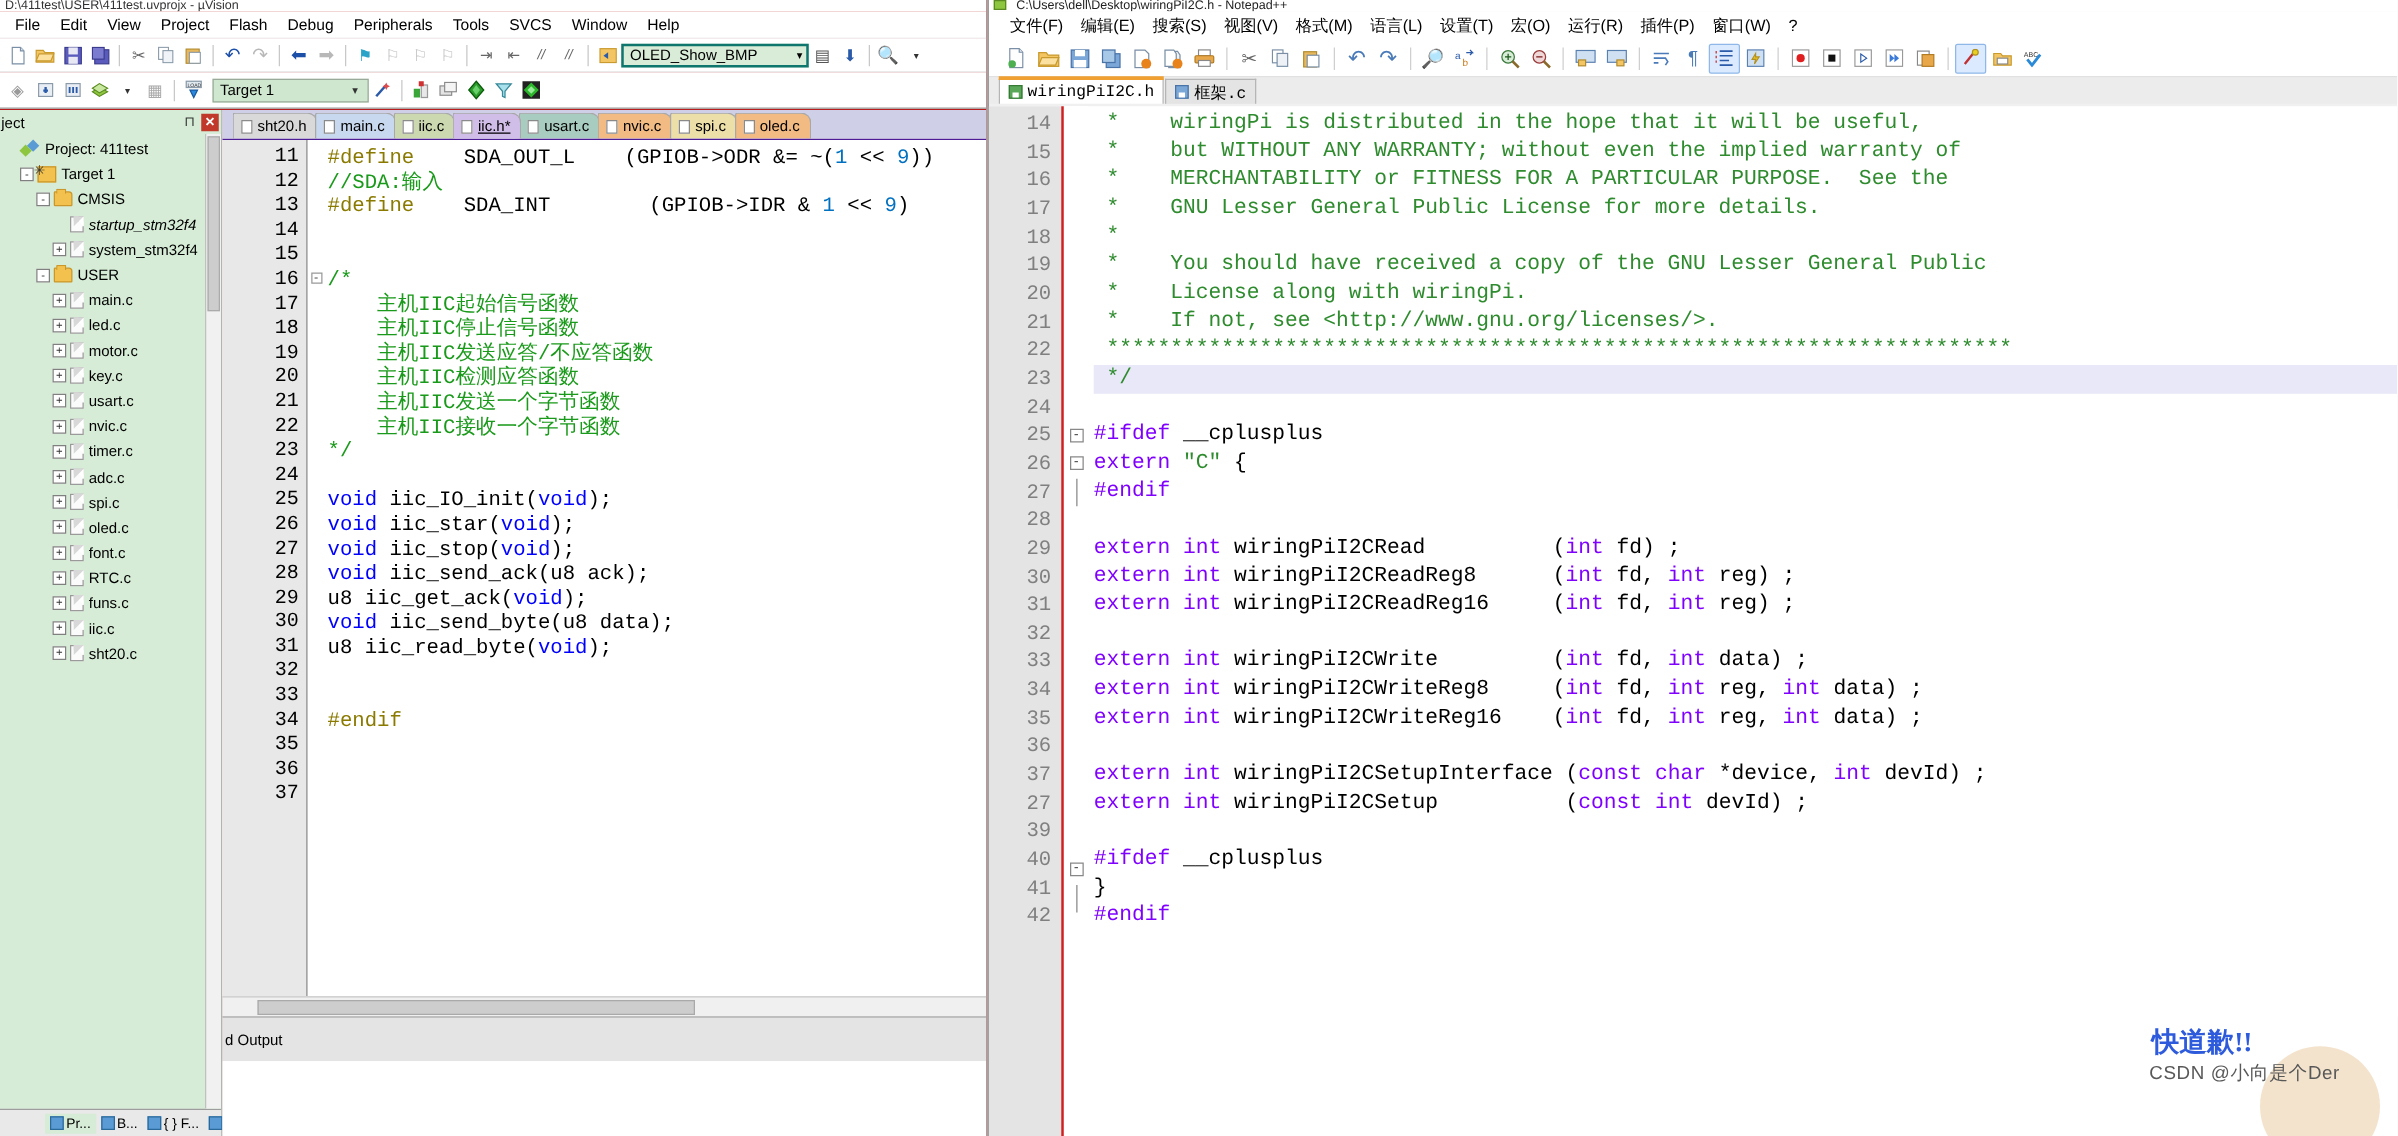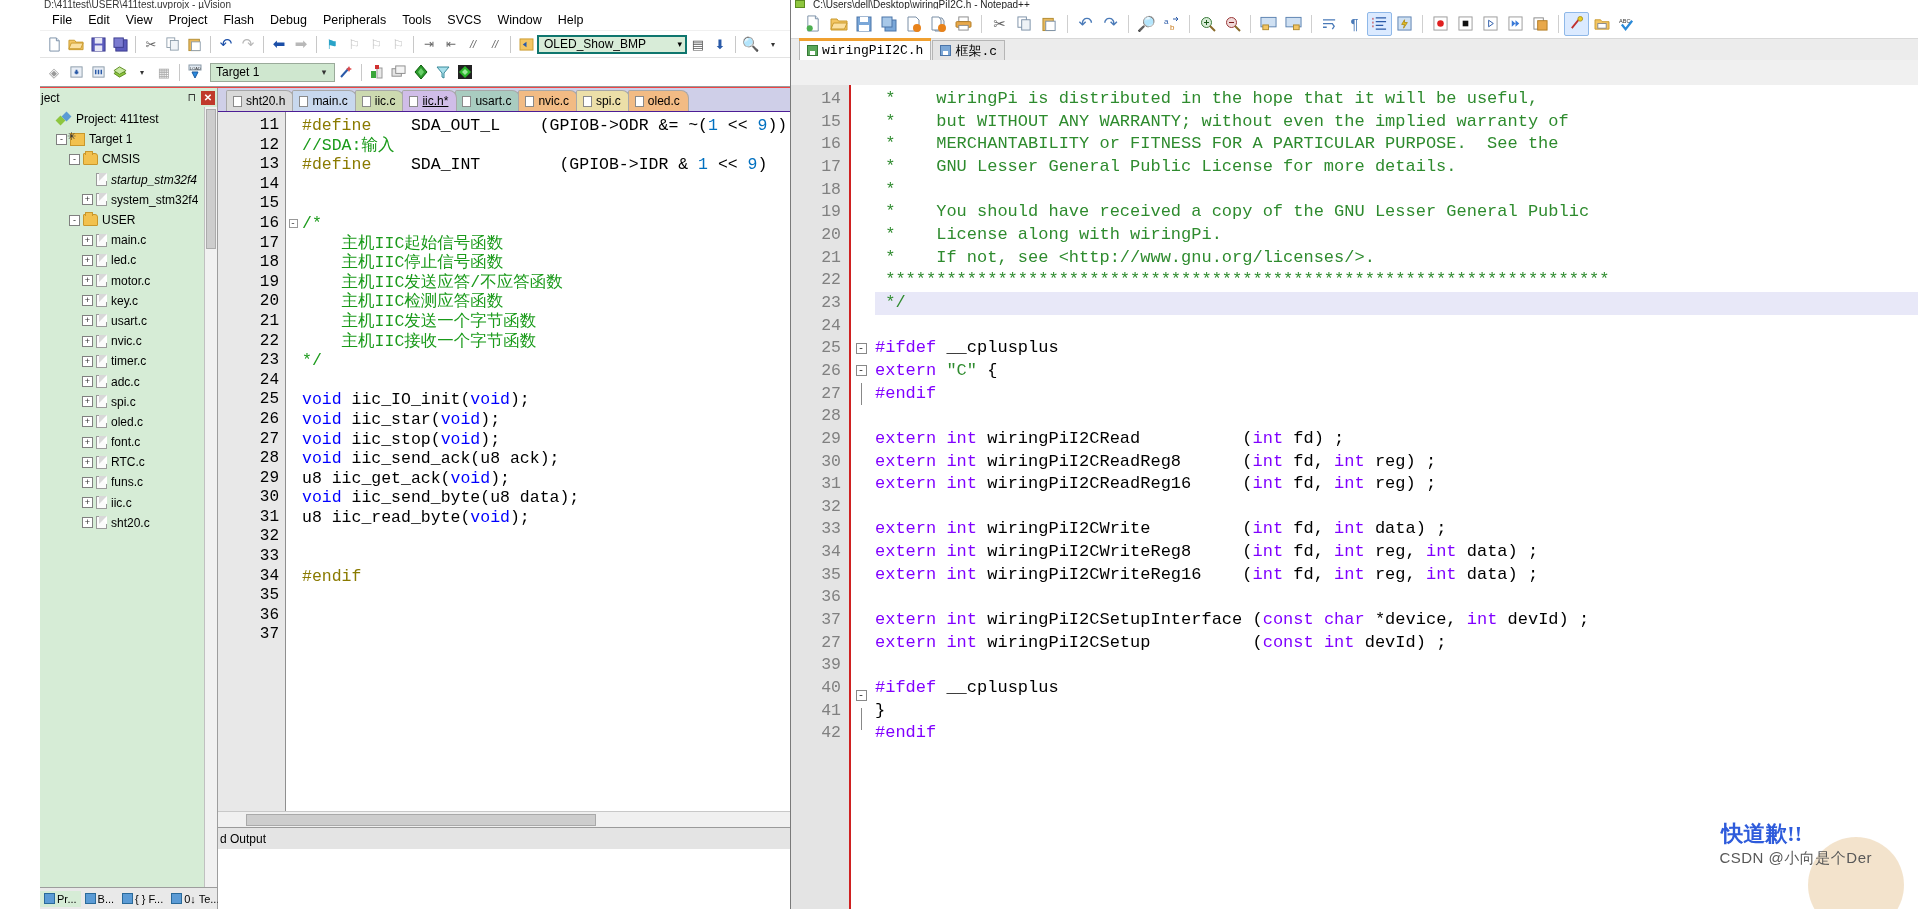--- a/index.html
+++ b/index.html
@@ -9,24 +9,23 @@
     font-family:"Liberation Sans", sans-serif;
     font-size:12px;
     background:#ffffff;
     overflow:hidden;
     position:relative;
   }
 
   
   #keil {
     position:absolute; left:0; top:0; width:790px; height:909px;
-    background:#ef4444;
+    background:#b91c1c;
     overflow:hidden;
     border-right:1px solid #b0b0b0;
-    margin-left:40px;
   }
   #keil-titlebar {
     height:9px; background:#ffffff; position:relative; overflow:hidden;
     font-size:10px; color:#333; padding-left:4px; line-height:9px;
     white-space:nowrap;
   }
   .menubar {
     height:22px; background:#ffffff; display:flex; align-items:center;
     padding-left:4px; border-bottom:1px solid #f0f0f0;
   }
@@ -99,21 +98,21 @@
   .ico-file:after{content:"";position:absolute;right:-1px;top:-1px;border-width:4px;border-style:solid;border-color:#d8d8d8 #fff #fbfbfb #d8d8d8;}
   .ico-proj{width:15px;height:13px;margin-right:4px;flex:0 0 auto;position:relative;}
   .ico-proj:before{content:"";position:absolute;left:0;top:4px;width:7px;height:7px;background:#8ec63f;transform:rotate(45deg);}
   .ico-proj:after{content:"";position:absolute;left:6px;top:0px;width:7px;height:7px;background:#5b9bd5;transform:rotate(45deg);}
   .ico-tgt{width:15px;height:13px;margin-right:4px;flex:0 0 auto;position:relative;background:#f2c14e;border:1px solid #c9972b;}
   .ico-tgt:after{content:"✳";position:absolute;left:-4px;top:-4px;font-size:11px;color:#333;}
   .tnode .lbl { overflow:hidden; text-overflow:clip; }
 
   #proj-tabs {
     height:22px; display:flex; align-items:center; font-size:11px;
-    border-top:1px solid #9d9d9d; background:#e9e9e9;
+    border-top:1px solid #9d9d9d; background:#e9e9e9;padding-left:36px;
   }
   #proj-tabs .ptab { padding:2px 4px; white-space:nowrap; display:flex;align-items:center;gap:2px;}
   #proj-tabs .ptab.active { background:#d6ecd6; }
 
   
   #editor-area { flex:1; display:flex; flex-direction:column; background:#ffffff; position:relative;}
   #ed-tabs {
     height:23px; display:flex; align-items:flex-end; background:#cfcfe8;
     padding-left:8px; overflow:hidden;
   }
@@ -149,21 +148,21 @@
   .k-com { color:#1a9a1a; }
   .k-num { color:#0070c0; }
   .k-op  { color:#000; }
   .foldbox{display:inline-block;width:9px;height:9px;border:1px solid #999;background:#fff;
     text-align:center;line-height:8px;font-size:9px;color:#333;vertical-align:middle;}
   #ed-hscroll {
     height:16px; background:#f0f0f0; border-top:1px solid #c8c8c8; position:relative;
   }
   #ed-hscroll .thumb { position:absolute; left:28px; top:2px; height:12px; width:350px; background:#cdcdcd; border:1px solid #a9a9a9;}
   #build-out {
-    height:22px; background:#e4e4e4; border-top:1px solid #9a9a9a;
+    height:36px; background:#e4e4e4; border-top:1px solid #9a9a9a;
     font-size:12px; color:#000; display:flex; align-items:center; padding-left:2px;
   }
 
   
   .vscroll { width:13px; background:#f1f1f1; border-left:1px solid #c0c0c0; position:relative;}
   .vscroll .vth { position:absolute; left:1px; right:1px; top:2px; height:140px; background:#cdcdcd; border:1px solid #ababab;}
 
   
   #npp {
     position:absolute; left:790px; top:0; width:1128px; height:909px;
@@ -702,20 +701,34 @@
   </div>
 </div>
 
 <div id="npp">
 
   <div id="npp-title">
     <span style="position:absolute;left:4px;top:0;width:10px;height:8px;background:#8ec63f;border:1px solid #5a8a20;"></span>
     <span>C:\Users\dell\Desktop\wiringPiI2C.h - Notepad++</span>
   </div>
 
+  <div id="npp-menubar">
+      <div class="mi">文件(F)</div>
+      <div class="mi">编辑(E)</div>
+      <div class="mi">搜索(S)</div>
+      <div class="mi">视图(V)</div>
+      <div class="mi">格式(M)</div>
+      <div class="mi">语言(L)</div>
+      <div class="mi">设置(T)</div>
+      <div class="mi">宏(O)</div>
+      <div class="mi">运行(R)</div>
+      <div class="mi">插件(P)</div>
+      <div class="mi">窗口(W)</div>
+      <div class="mi">?</div>
+    </div>
 
   <div id="npp-toolbar">
     <div class="npp-ico">
       <svg width="17" height="17" viewBox="0 0 18 18">
           <path d="M3 1h8l3 3v13H3z" fill="#fff" stroke="#7a8fa6"></path>
           <path d="M11 1v3h3" fill="#dce6f0" stroke="#7a8fa6"></path>
           <circle cx="5" cy="14" r="3.2" fill="#4caf50"></circle>
         </svg>
     </div>
     <div class="npp-ico">

